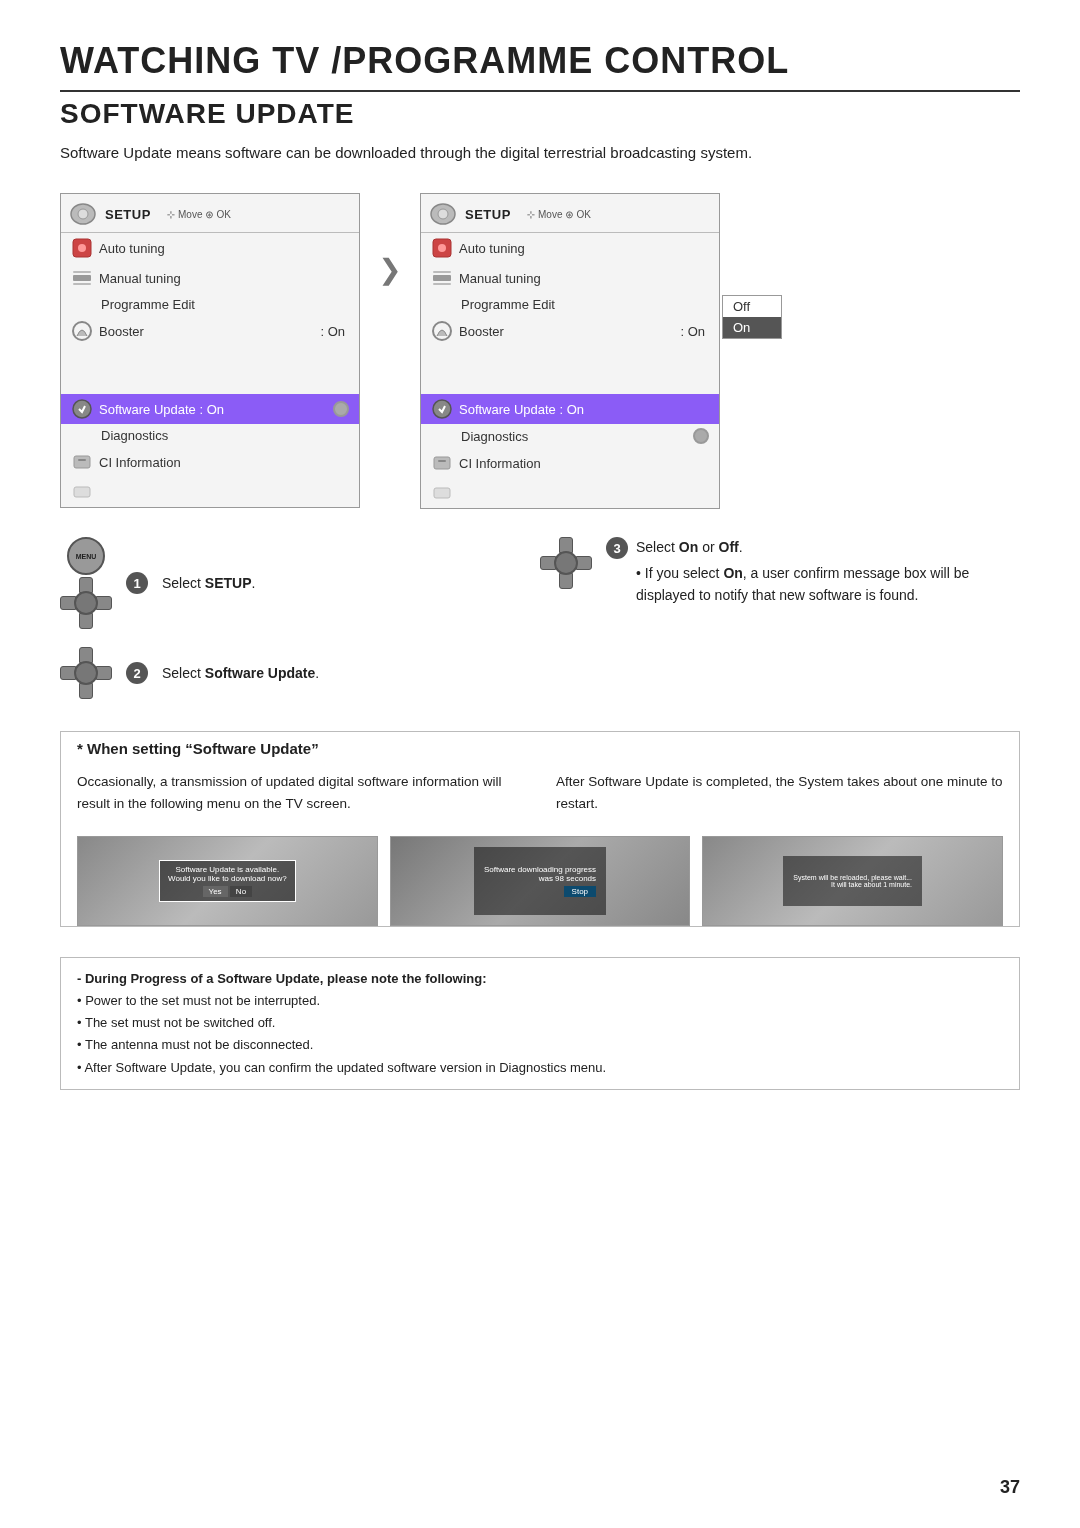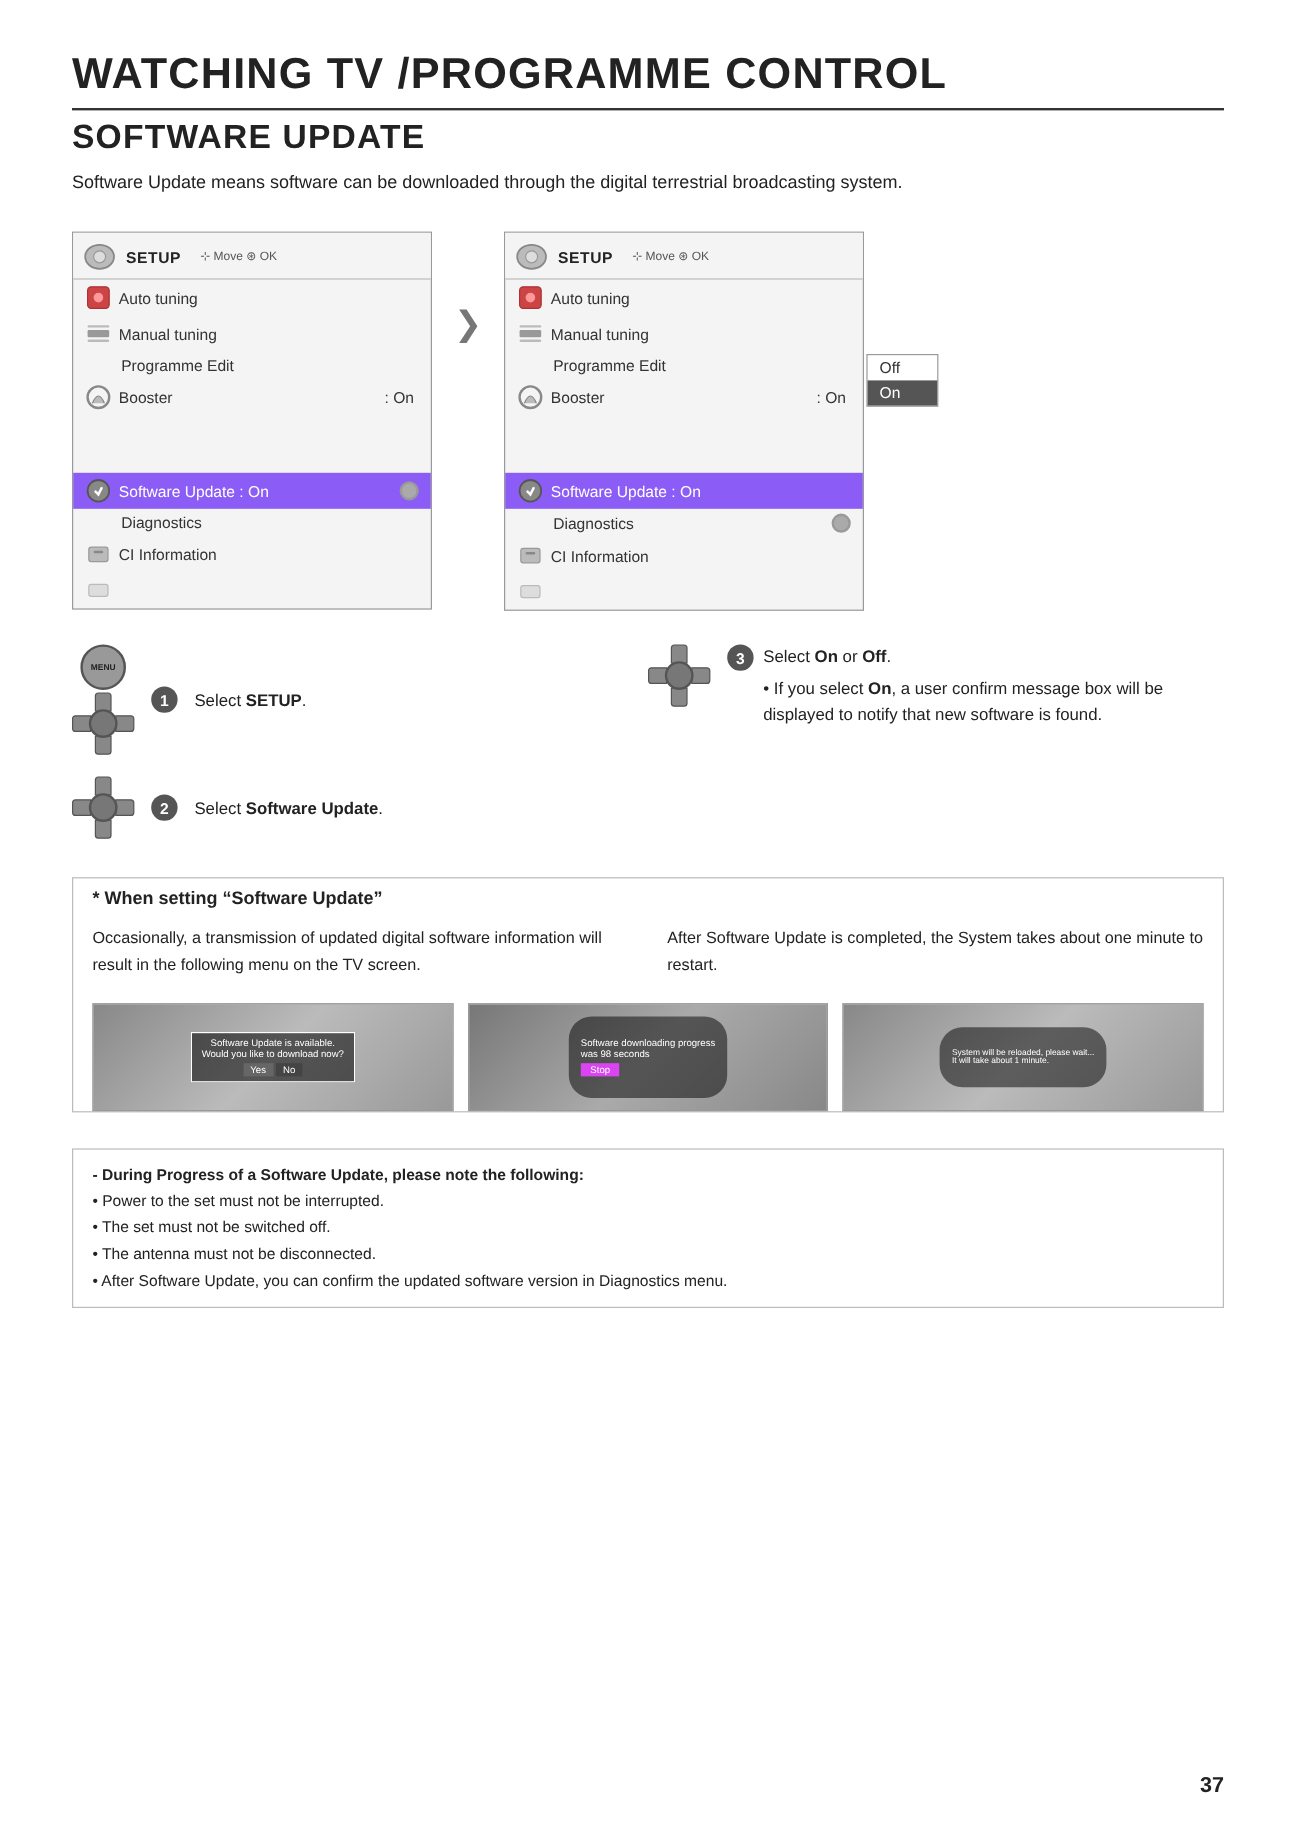--- a/index.html
+++ b/index.html
@@ -275,22 +275,21 @@
       text-align: center;
       border: 1px solid #fff;
     }
     .screenshot-box .screen-dialog2 {
       position: relative;
       z-index: 2;
       background: rgba(0,0,0,0.5);
       color: #fff;
       font-size: 8px;
       padding: 18px 10px;
-      text-align: left;
-      border-radius: 19px;
+      text-align: right;
     }
 
     
     .notes-box {
       border: 1.5px solid #bbb;
       padding: 10px 16px 10px 16px;
       font-size: 13px;
       line-height: 1.7;
       margin-bottom: 24px;
       color: #222;
@@ -570,21 +569,21 @@
   <div class="screenshots-row">
     <div class="screenshot-box">
       <div class="screen-overlay"></div>
       <div class="screen-dialog">
         Software Update is available.<br>Would you like to download now?<br><span style="display:inline-block;margin-top:3px;background:#666;padding:1px 6px;color:#fff;">Yes</span>&nbsp;<span style="display:inline-block;background:#444;padding:1px 6px;color:#fff;">No</span>
       </div>
     </div>
     <div class="screenshot-box">
       <div class="screen-overlay" style="background:linear-gradient(135deg,#777 0%,#aaa 50%,#888 100%);"></div>
       <div class="screen-dialog2">
-        Software downloading progress<br>was 98 seconds<br><span style="background:#d946ef;color:#fff;padding:1px 8px;display:inline-block;margin-top:3px;">Stop</span>
+        Software downloading progress<br>was 98 seconds<br><span style="background:#0c4a6e;color:#fff;padding:1px 8px;display:inline-block;margin-top:3px;">Stop</span>
       </div>
     </div>
     <div class="screenshot-box">
       <div class="screen-overlay" style="background:linear-gradient(135deg,#888 0%,#bbb 50%,#999 100%);"></div>
       <div class="screen-dialog2" style="font-size:7px;">
         System will be reloaded, please wait...<br>It will take about 1 minute.
       </div>
     </div>
   </div>
 </div>

